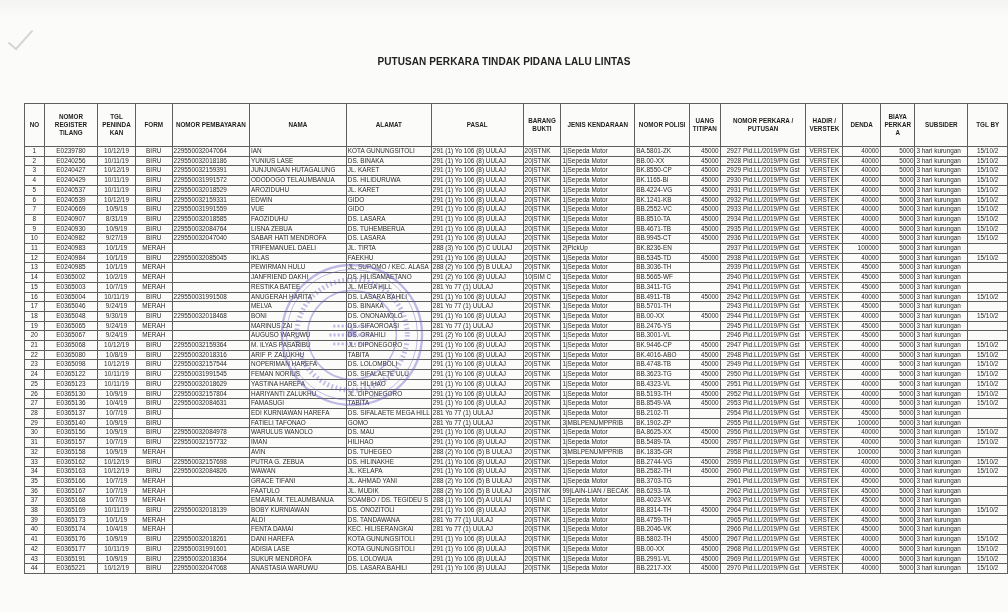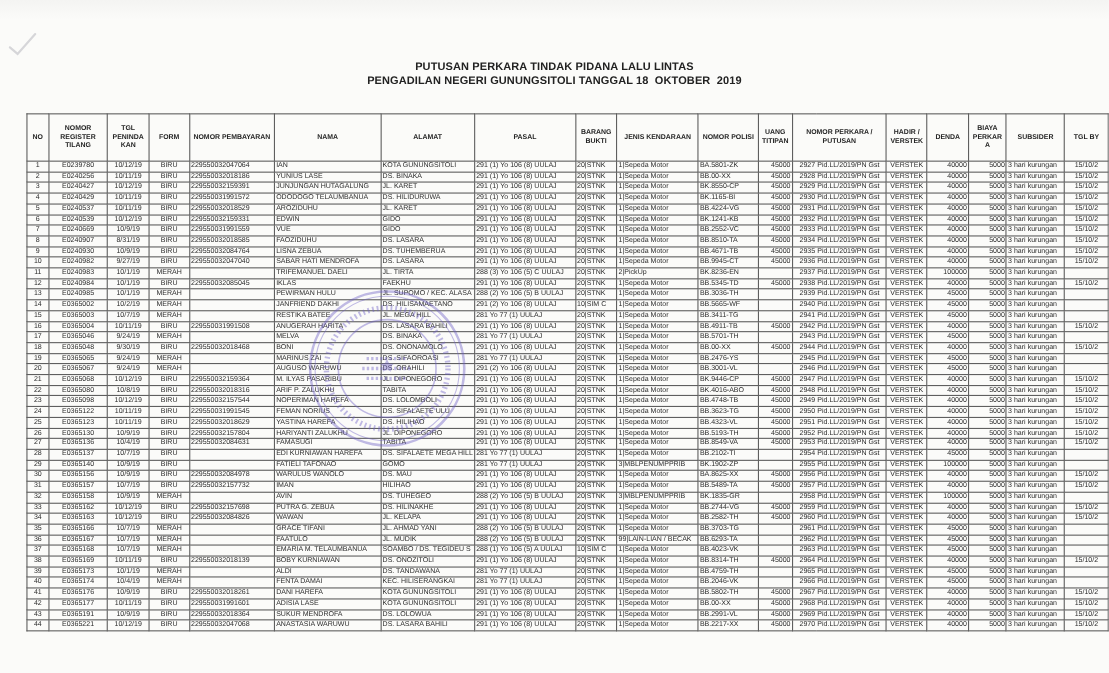--- a/index.html
+++ b/index.html
@@ -64,21 +64,20 @@
 <body>
 
 <div class="paper"></div>
 
 <svg class="pencil-mark" viewBox="0 0 30 24">
   <path d="M3 15 L10 21 L26 3" fill="none" stroke="#c3c3c8" stroke-width="2" stroke-linecap="round"></path>
 </svg>
 
 <div class="title-block">
   <div>PUTUSAN PERKARA TINDAK PIDANA LALU LINTAS</div>
-  <div>PENGADILAN NEGERI GUNUNGSITOLI TANGGAL 18  OKTOBER  2019</div>
 </div>
 
 <table class="doc">
   <colgroup>
     <col style="width:20px">
       <col style="width:54px">
       <col style="width:38px">
       <col style="width:37px">
     <col style="width:78px">
       <col style="width:97px">

